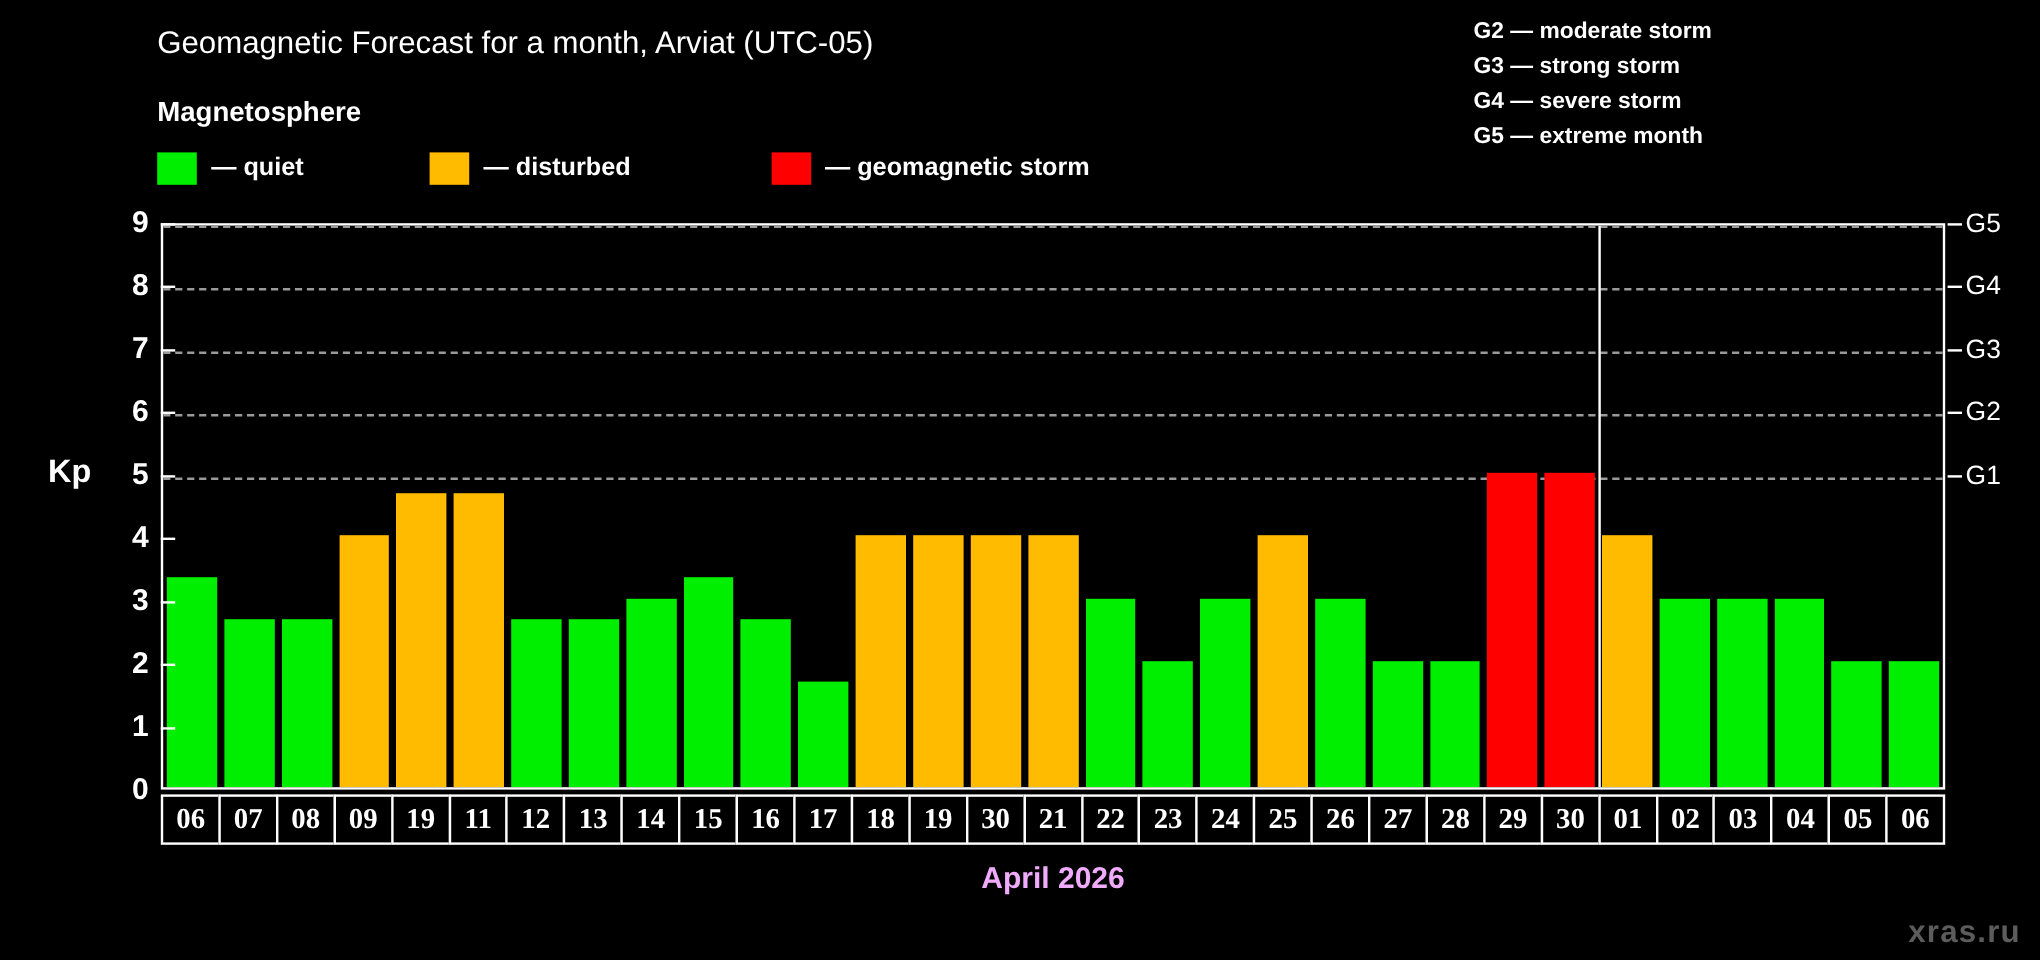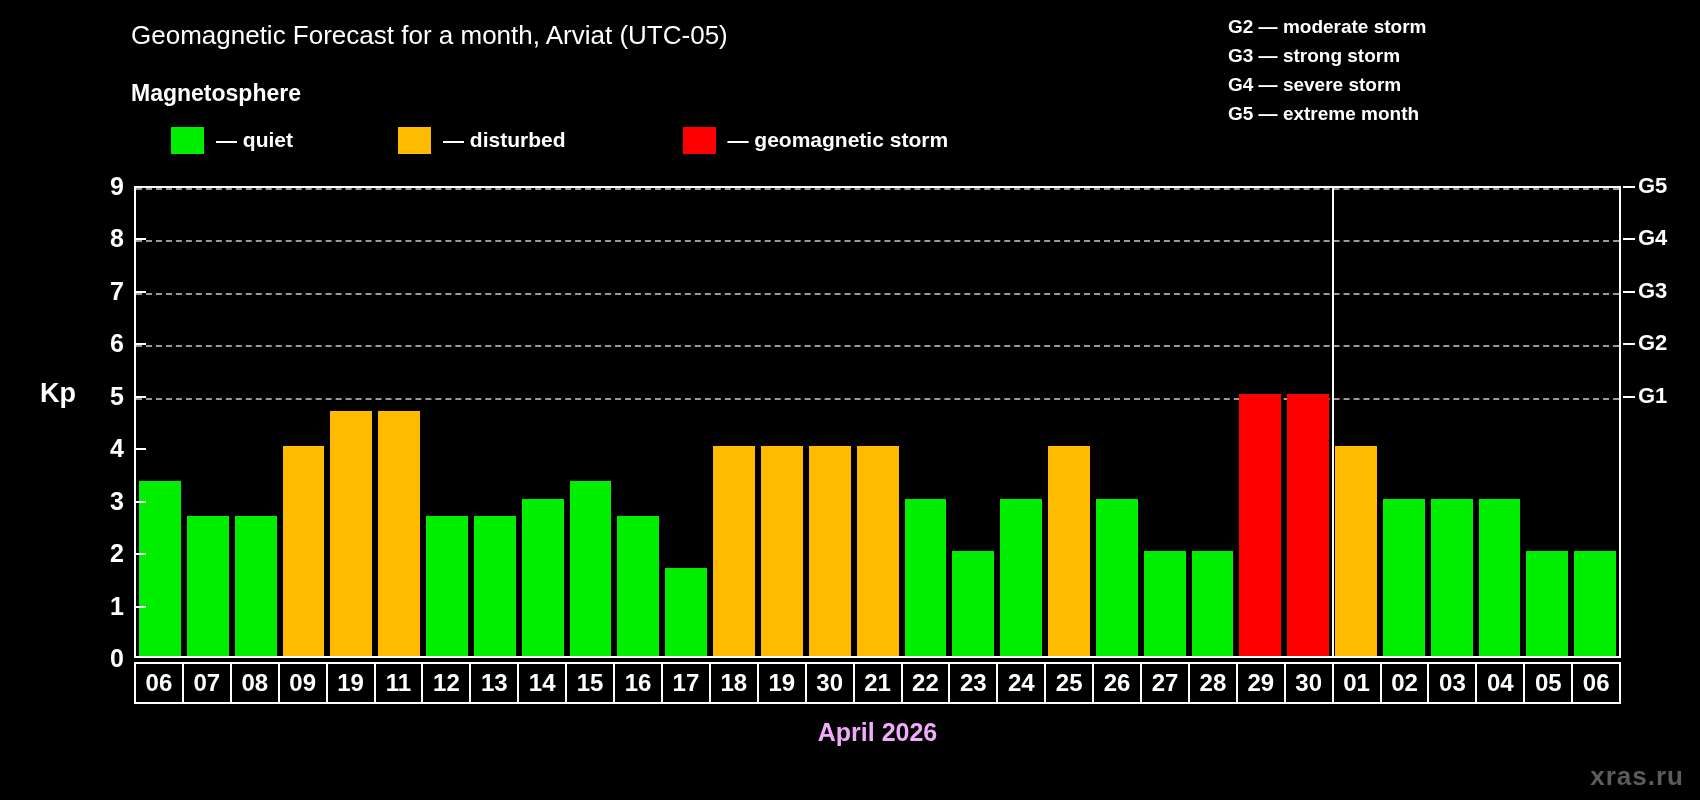--- a/index.html
+++ b/index.html
@@ -38,21 +38,20 @@
   }
 
   
   #color-legend {
     position: absolute;
     left: 131px;
     top: 125px;
     height: 30px;
     display: flex;
     align-items: flex-end;
-    margin-left: 40px;
   }
   .legend-entry {
     display: flex;
     align-items: center;
     height: 30px;
   }
   .legend-swatch {
     width: 33px;
     height: 27px;
     display: block;
@@ -170,41 +169,42 @@
     left: 1638px;
     top: 186px;
     width: 60px;
     height: 472px;
   }
   .g-tick-label {
     position: absolute;
     left: 0;
     transform: translateY(-50%);
     font-size: 22px;
-    font-weight: bold;
+    font-weight: normal;
     color: #ffffff;
     white-space: nowrap;
   }
   .g-tick-mark {
     position: absolute;
     left: 1623px;
     width: 12px;
     height: 0;
     border-top: 2px solid #ffffff;
   }
 
   
   #day-axis {
     position: absolute;
     left: 134px;
     top: 662px;
     width: 1487px;
     height: 42px;
     display: flex;
     box-sizing: border-box;
+    font-family: Liberation Serif, serif;
   }
   .day-cell {
     flex: 1 1 0;
     border: 2px solid #ffffff;
     box-sizing: border-box;
     margin-right: -2px;
     display: flex;
     align-items: center;
     justify-content: center;
     background: #000000;

